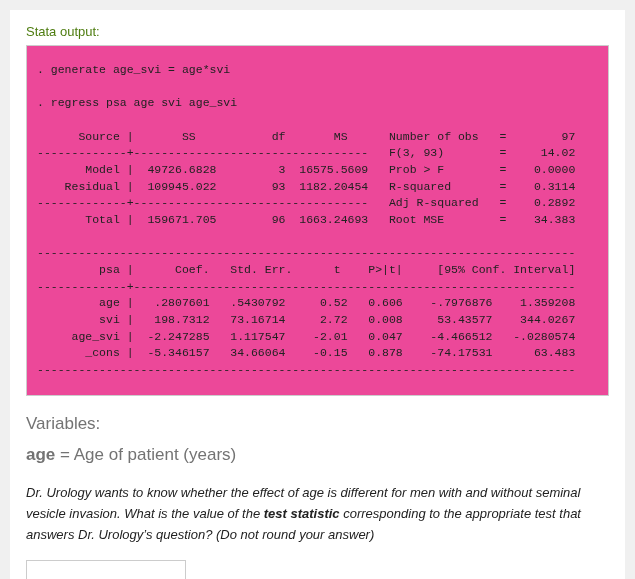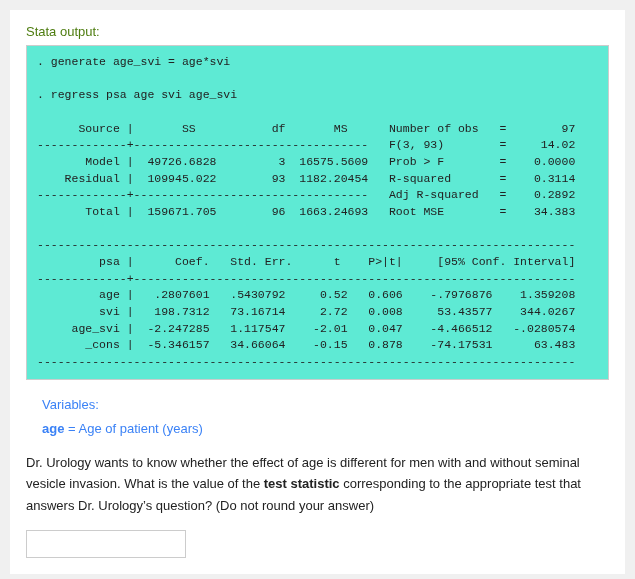--- a/index.html
+++ b/index.html
@@ -19,49 +19,49 @@
       width: 615px;
       padding: 14px 16px 16px 16px;
     }
     .stata-label {
       font-size: 13px;
       color: #4d7c0f;
       margin-bottom: 6px;
     }
     .stata-box {
       border: 1px solid #ccc;
-      background: #5eead4;
-      padding: 8px 10px;
+      background: #ec4899;
+      padding: 16px 10px;
       font-family: 'Courier New', Courier, monospace;
       font-size: 11.5px;
       line-height: 1.45;
       color: #222;
       margin-bottom: 14px;
       white-space: pre;
       overflow-x: auto;
     }
     .variables-section {
       margin-bottom: 12px;
-      font-size: 13px;
-      color: #3b82f6;
+      font-size: 17px;
+      color: #737373;
       line-height: 1.7;
-      margin-left: 16px;
     }
     .variables-section .var-title {
       font-weight: normal;
       margin-bottom: 2px;
     }
     .variables-section b {
       font-weight: bold;
     }
     .question-section {
       font-size: 13px;
       color: #222;
       line-height: 1.65;
       margin-bottom: 14px;
+      font-style: italic;
     }
     .answer-input {
       border: 1px solid #ccc;
       width: 160px;
       height: 28px;
       display: block;
       padding: 4px 6px;
       font-size: 13px;
     }
   </style>

